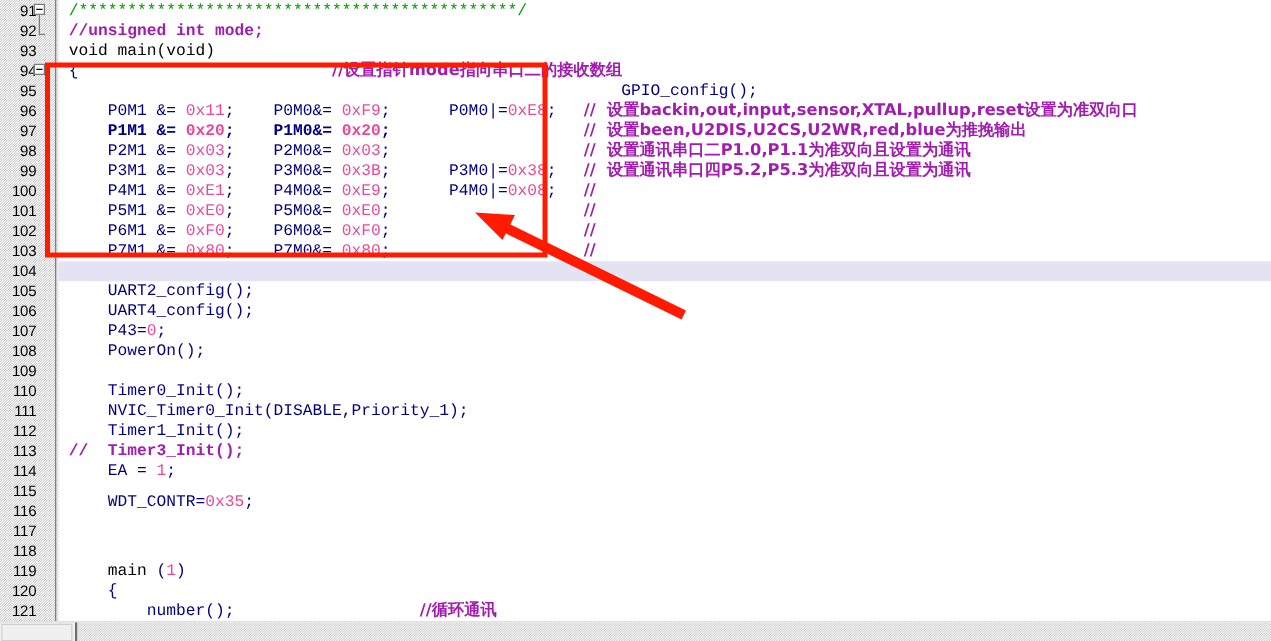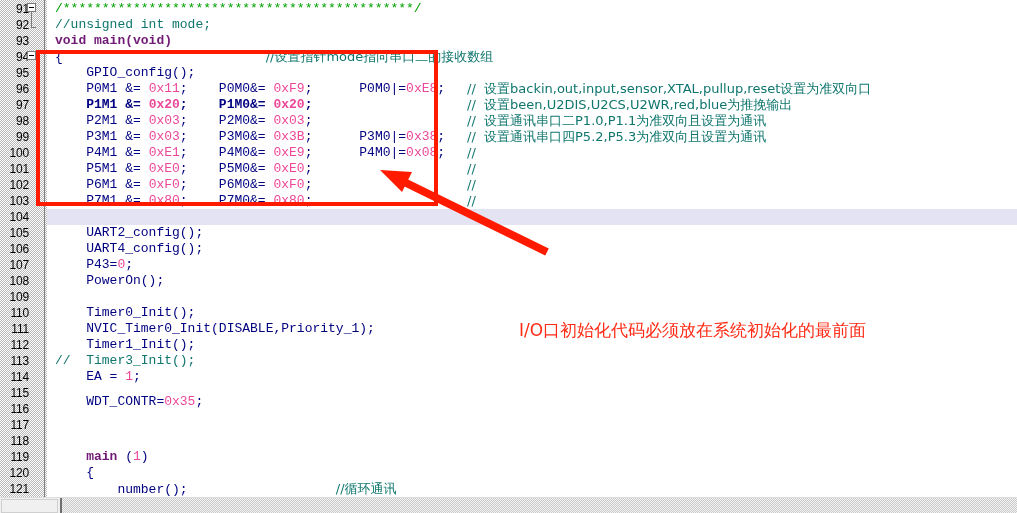--- a/index.html
+++ b/index.html
@@ -42,23 +42,23 @@
     position:absolute;left:47px;top:0;right:0;height:497px;
     background:#ffffff;overflow:hidden;
   }
   .row{
     position:absolute;left:0;right:0;height:16px;line-height:16px;
     font-size:13px;white-space:pre;color:#000080;
   }
   .hlfull{position:absolute;left:0;right:0;height:16px;background:#e3e3f3;}
 
   .t  {color:#000080;}           
-  .kw {color:#701a75;font-weight:bold;} 
+  .kw {color:#000000;font-weight:normal;} 
   .num{color:#ec4899;}           
-  .cm {color:#0f766e;}           
+  .cm {color:#a21caf;font-weight:bold;}           
   .cmg{color:#00a000;}
 
   .cn{font-family:"DejaVu Sans","Liberation Sans",sans-serif;}
 
   
   .redbox{
     position:absolute;border:4px solid #ff1a00;box-sizing:border-box;
     pointer-events:none;
   }
   .ann{
@@ -134,21 +134,21 @@
     <div class="fold" style="top:51px;"></div>
   </div>
 
   <div class="code">
     <div class="hlfull" id="hlband" style="top: 209px;"></div>
     <div id="codebox">
         <div class="row" style="top: 1px; left: 8px;"><span class="cmg">/*********************************************/</span></div>
         <div class="row" style="top: 17px; left: 8px;"><span class="cm">//unsigned int mode;</span></div>
         <div class="row" style="top: 33px; left: 8px;"><span class="kw">void main(void)</span></div>
         <div class="row" style="top: 49px; left: 8px;"><span class="t">{</span><span class="t">                          </span><span class="cm cn">//设置指针mode指向串口二的接收数组</span></div>
-        <div class="row" style="top: 65px; left: 8px;"><span class="t">    GPIO_config();</span></div>
+        <div class="row" style="top: 65px; left: 8px; text-align: center;"><span class="t">    GPIO_config();</span></div>
         <div class="row" style="top: 81px; left: 8px;"><span class="t">    P0M1 &amp;= </span><span class="num">0x11</span><span class="t">;    P0M0&amp;= </span><span class="num">0xF9</span><span class="t">;      P0M0|=</span><span class="num">0xE8</span><span class="t">;</span></div>
         <div class="row" style="top: 97px; left: 8px; font-weight: bold;"><span class="t">    P1M1 &amp;= </span><span class="num">0x20</span><span class="t">;    P1M0&amp;= </span><span class="num">0x20</span><span class="t">;</span></div>
         <div class="row" style="top: 113px; left: 8px;"><span class="t">    P2M1 &amp;= </span><span class="num">0x03</span><span class="t">;    P2M0&amp;= </span><span class="num">0x03</span><span class="t">;</span></div>
         <div class="row" style="top: 129px; left: 8px;"><span class="t">    P3M1 &amp;= </span><span class="num">0x03</span><span class="t">;    P3M0&amp;= </span><span class="num">0x3B</span><span class="t">;      P3M0|=</span><span class="num">0x38</span><span class="t">;</span></div>
         <div class="row" style="top: 145px; left: 8px;"><span class="t">    P4M1 &amp;= </span><span class="num">0xE1</span><span class="t">;    P4M0&amp;= </span><span class="num">0xE9</span><span class="t">;      P4M0|=</span><span class="num">0x08</span><span class="t">;</span></div>
         <div class="row" style="top: 161px; left: 8px;"><span class="t">    P5M1 &amp;= </span><span class="num">0xE0</span><span class="t">;    P5M0&amp;= </span><span class="num">0xE0</span><span class="t">;</span></div>
         <div class="row" style="top: 177px; left: 8px;"><span class="t">    P6M1 &amp;= </span><span class="num">0xF0</span><span class="t">;    P6M0&amp;= </span><span class="num">0xF0</span><span class="t">;</span></div>
         <div class="row" style="top: 193px; left: 8px;"><span class="t">    P7M1 &amp;= </span><span class="num">0x80</span><span class="t">;    P7M0&amp;= </span><span class="num">0x80</span><span class="t">;</span></div>
         <div class="row" style="top: 209px; left: 8px;"></div>
         <div class="row" style="top: 225px; left: 8px;"><span class="t">    UART2_config();</span></div>
@@ -184,21 +184,20 @@
   <div class="redbox" style="left:36px;top:50px;width:402px;height:156px;"></div>
 
   <svg class="arrow" viewBox="0 0 1017 513">
     <g>
       <line x1="547" y1="252" x2="392" y2="176" stroke="#ff1a00" stroke-width="8" stroke-linecap="butt"></line>
       <polygon points="380,170 412,172 402,192" fill="#ff1a00"></polygon>
     </g>
   </svg>
 
   <div class="ann" style="left:519px;top:268px;">
-    <div>I/O口初始化代码必须放在系统初始化的最前面</div>
   </div>
 
   <div class="hbar">
     <div class="hthumb"></div>
     <div class="hgrip"></div>
     <div class="htrack"></div>
   </div>
 
 </div>
 

